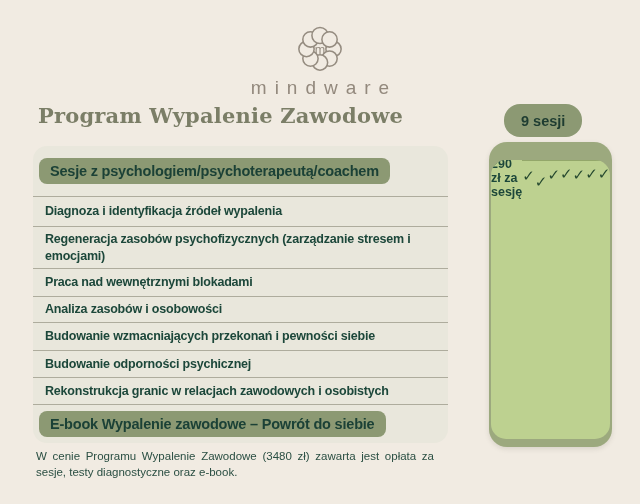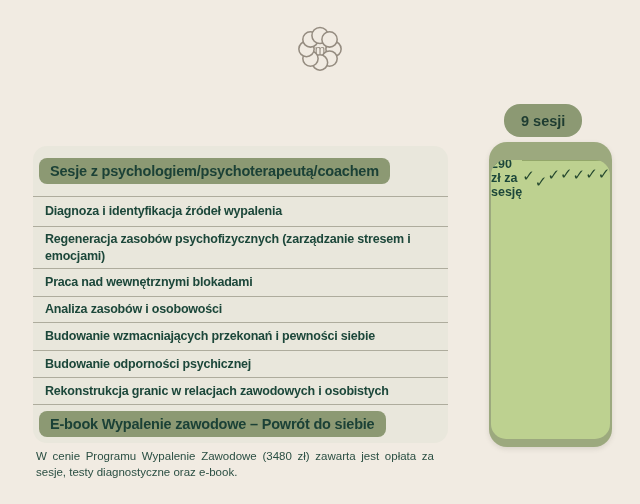--- a/index.html
+++ b/index.html
@@ -88,22 +88,24 @@
         <circle cx="40.6" cy="40.6" r="8.5"></circle>
         <circle cx="30" cy="45" r="8.5"></circle>
         <circle cx="19.4" cy="40.6" r="8.5"></circle>
         <circle cx="15" cy="30" r="8.5"></circle>
         <circle cx="19.4" cy="19.4" r="8.5"></circle>
         <circle cx="30" cy="15" r="9"></circle>
         <circle cx="40.6" cy="19.4" r="8.5"></circle>
       </g>
       <text x="30" y="35.5" text-anchor="middle" font-family="Liberation Sans, sans-serif" font-size="14" fill="#958c80">m</text>
     </svg>
+    <span class="wordmark">mindware</span>
   </div>
 
+  <div class="title">Program Wypalenie Zawodowe</div>
   <div class="badge">9 sesji</div>
 
   <div class="table-left">
     <div class="t-zone t-head">
       <span class="pill">Sesje z psychologiem/psychoterapeutą/coachem</span>
     </div>
     <div class="row-l h30">Diagnoza i identyfikacja źródeł wypalenia</div>
     <div class="row-l h42">Regeneracja zasobów psychofizycznych (zarządzanie stresem i emocjami)</div>
     <div class="row-l h28">Praca nad wewnętrznymi blokadami</div>
     <div class="row-l h26">Analiza zasobów i osobowości</div>

